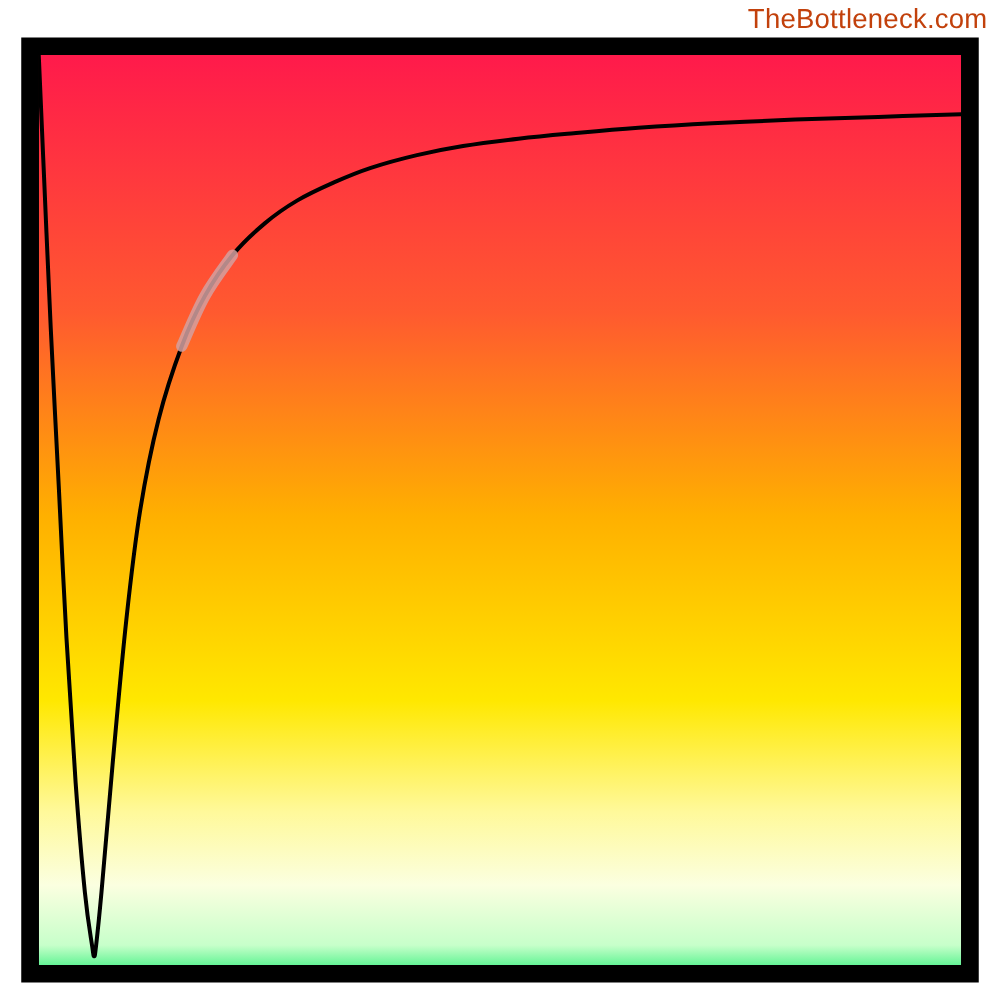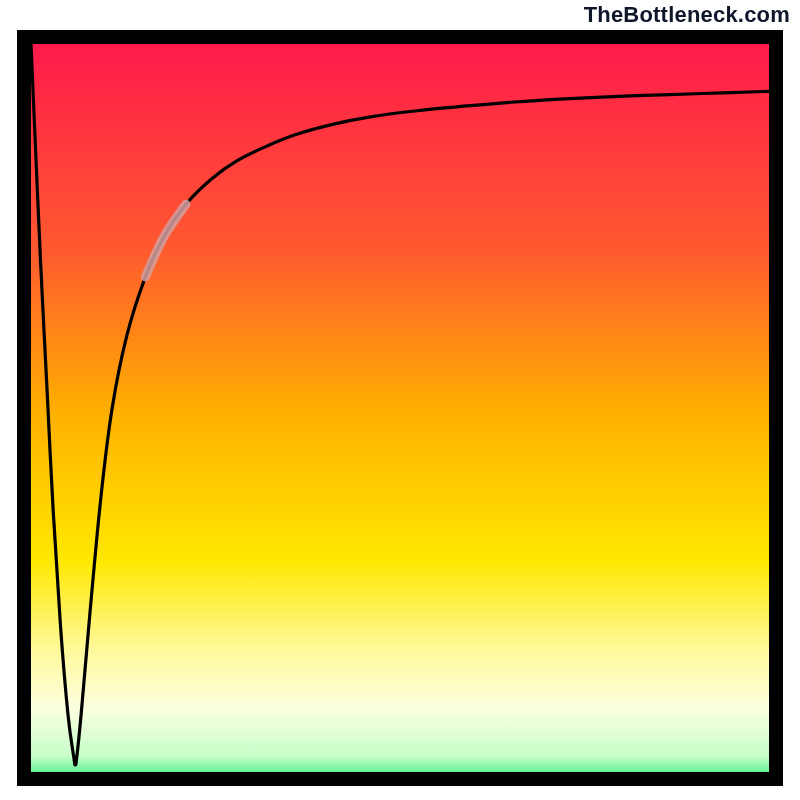--- a/index.html
+++ b/index.html
@@ -14,22 +14,22 @@
   .container {
     position: relative;
     width: 800px;
     height: 800px;
   }
   .attribution {
     position: absolute;
     top: 2px;
     right: 10px;
     font-size: 22px;
-    color: #0f172a;
-    font-weight: 700;
+    color: #c2410c;
+    font-weight: 400;
     letter-spacing: 0.2px;
   }
   .plot-frame {
     position: absolute;
     top: 30px;
     left: 17px;
     width: 766px;
     height: 756px;
     background: #000000;
     box-sizing: border-box;

